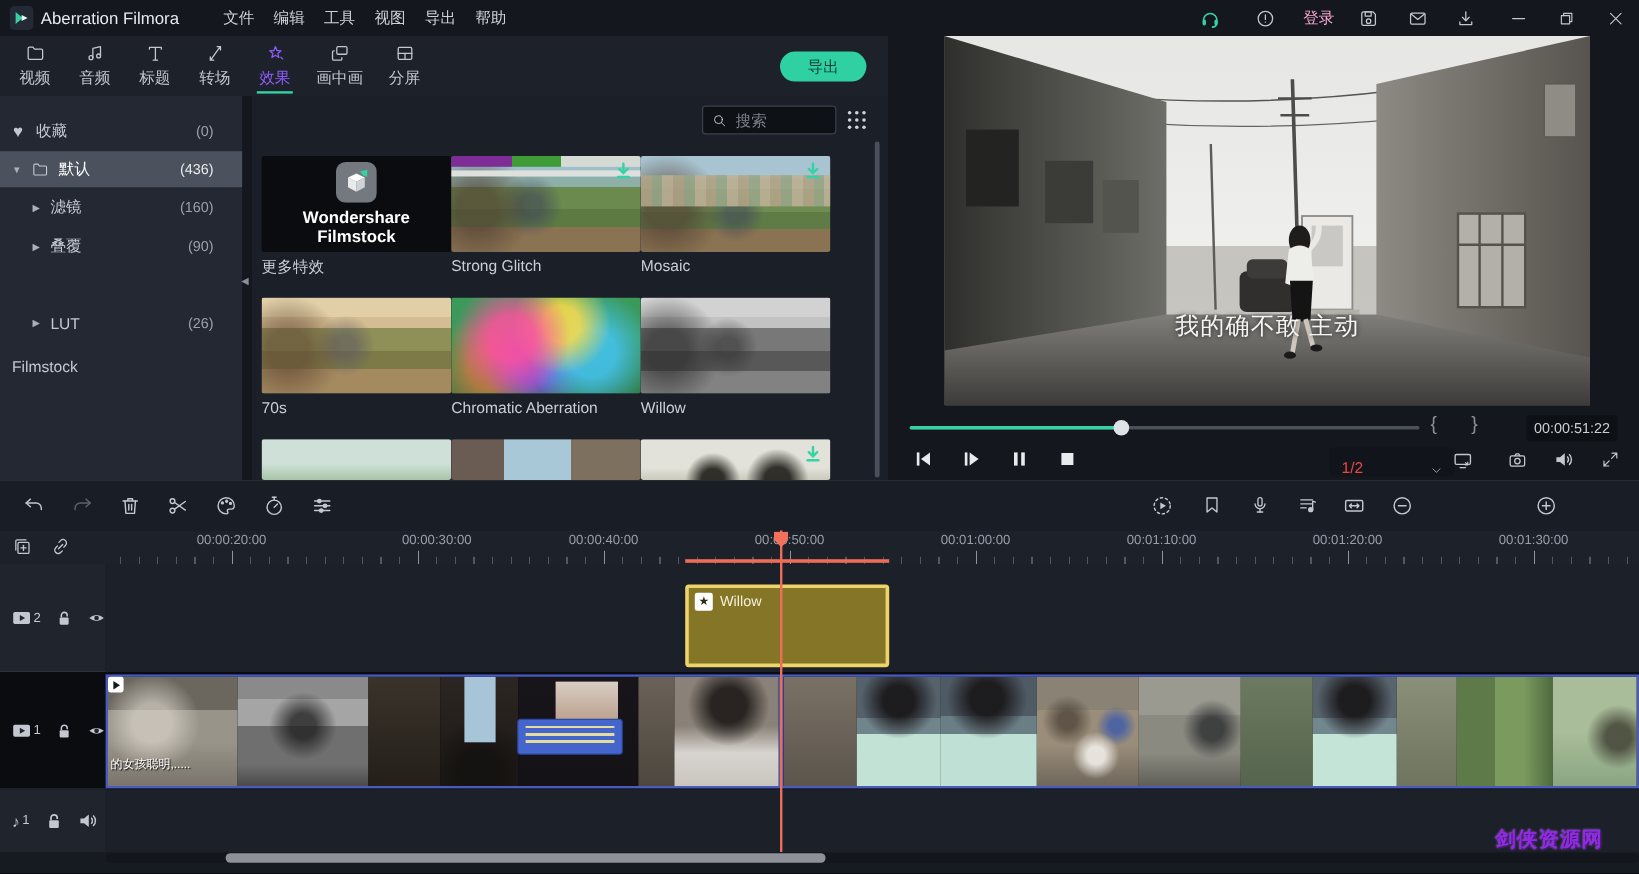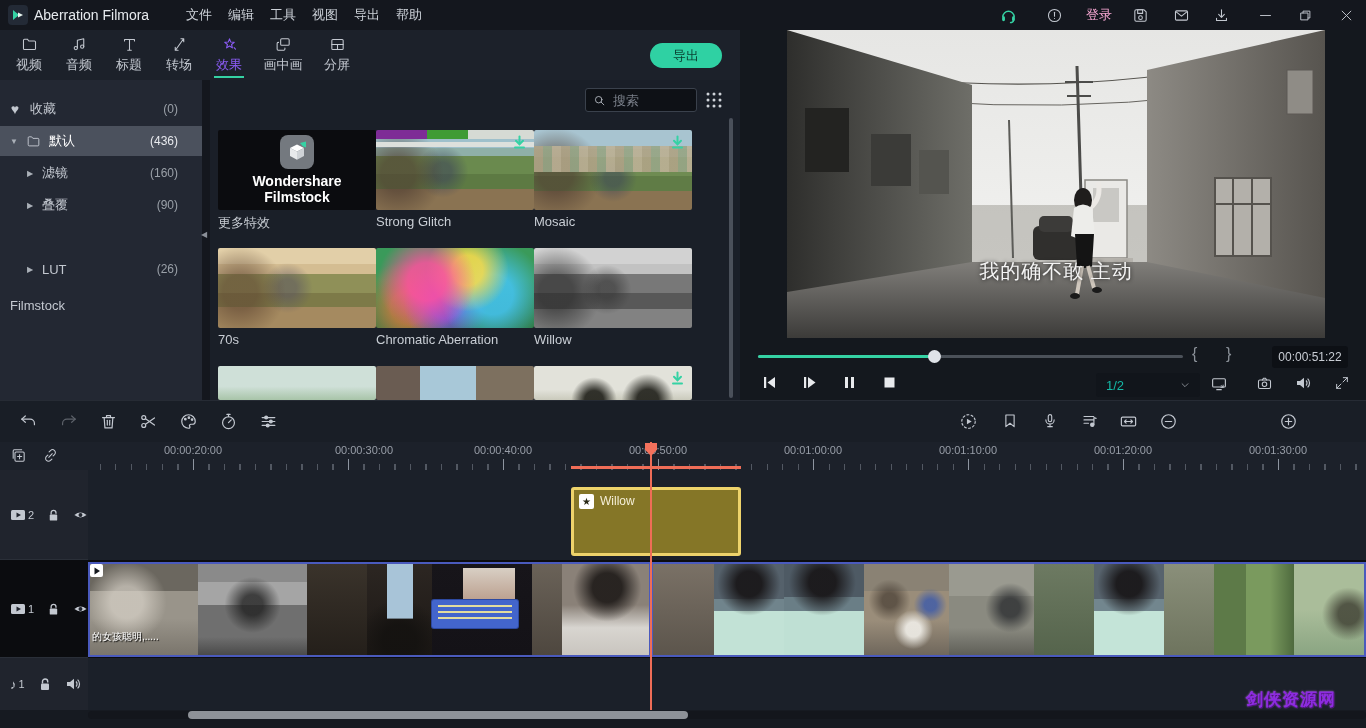--- a/index.html
+++ b/index.html
@@ -52,22 +52,22 @@
   .video{position:absolute;left:47px;top:0;width:538px;height:308px;overflow:hidden;background:#0a0c0f}
   .subtitle{position:absolute;left:47px;top:228px;width:538px;text-align:center;color:#f4f4f4;font-size:20px;
             text-shadow:0 0 4px rgba(0,0,0,.8);letter-spacing:1px}
   .seektrack{position:absolute;left:18px;top:325px;width:425px;height:3px;background:#4b5159;border-radius:2px}
   .seekfill{position:absolute;left:18px;top:325px;width:177px;height:3px;background:#35d2a4;border-radius:2px}
   .seekthumb{position:absolute;left:188px;top:320px;width:13px;height:13px;border-radius:50%;background:#dfe3e8}
   .bracket{position:absolute;top:315px;color:#8a9098;font-size:16px}
   .timebox{position:absolute;left:532px;top:316px;width:76px;height:22px;background:#0d1015;border-radius:3px;
            display:flex;align-items:center;justify-content:center;color:#c9cdd4;font-size:12px}
   .pctl{position:absolute;top:345px}
-  .zoomsel{position:absolute;left:356px;top:343px;width:84px;height:24px;background:#11151b;border-radius:3px;
-           display:flex;align-items:center;justify-content:space-between;padding:0 10px;color:#14b8a6}
+  .zoomsel{position:absolute;left:368px;top:343px;width:84px;height:24px;background:#11151b;border-radius:3px;
+           display:flex;align-items:flex-end;justify-content:space-between;padding:0 10px;color:#ef4444}
   
   .ttool{left:0;top:400px;width:1366px;height:42px;background:#191e26;border-top:1px solid #262b34;box-sizing:border-box}
   .tli{position:absolute;top:11px}
   
   .ruler{left:0;top:442px;width:1366px;height:28px;background:#1c212a}
   .ticks{position:absolute;left:88px;top:0;width:1278px;height:28px;
      background-image:
        repeating-linear-gradient(90deg,#8e95a0 0 1px,transparent 1px 155px),
        repeating-linear-gradient(90deg,#525862 0 1px,transparent 1px 15.5px);
      background-size:100% 11px,100% 6px;

